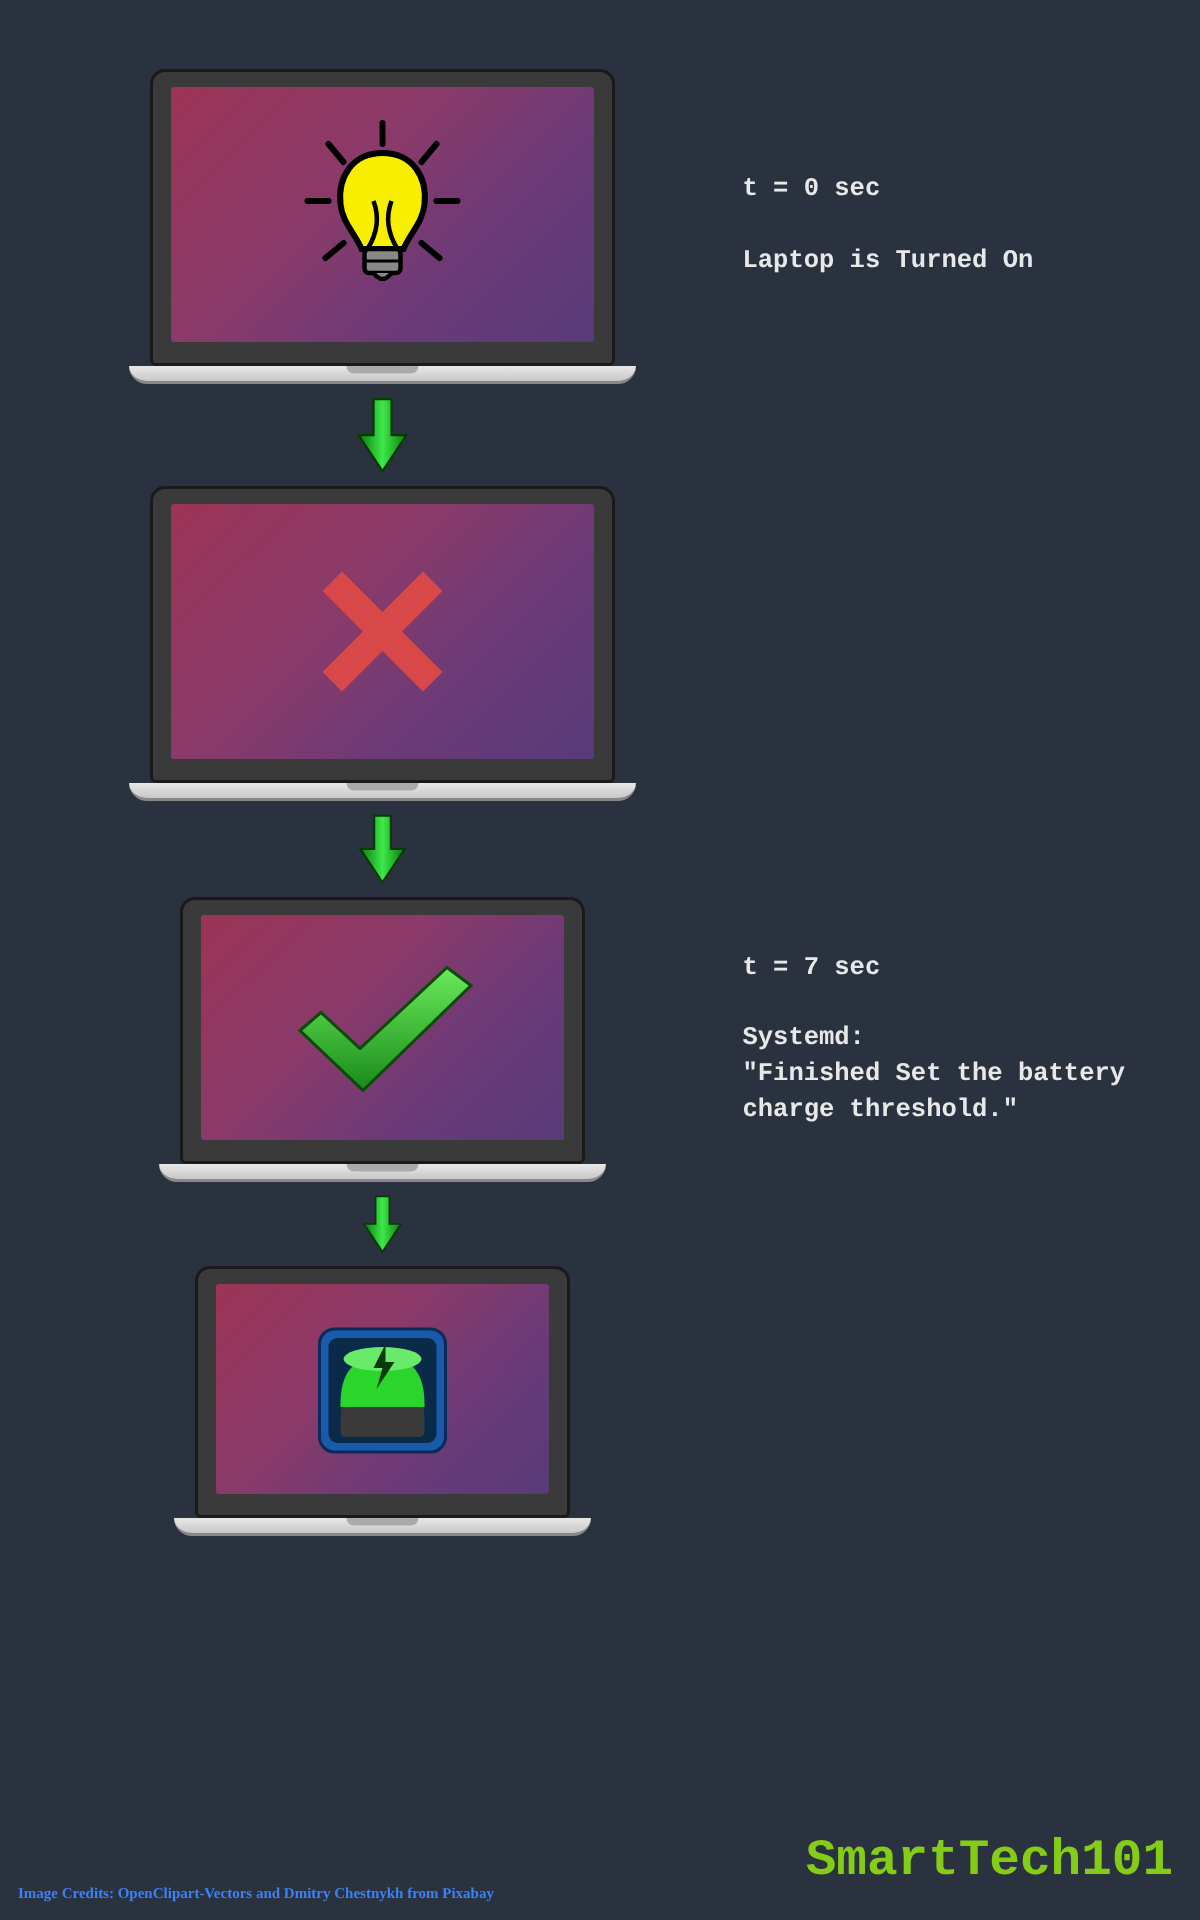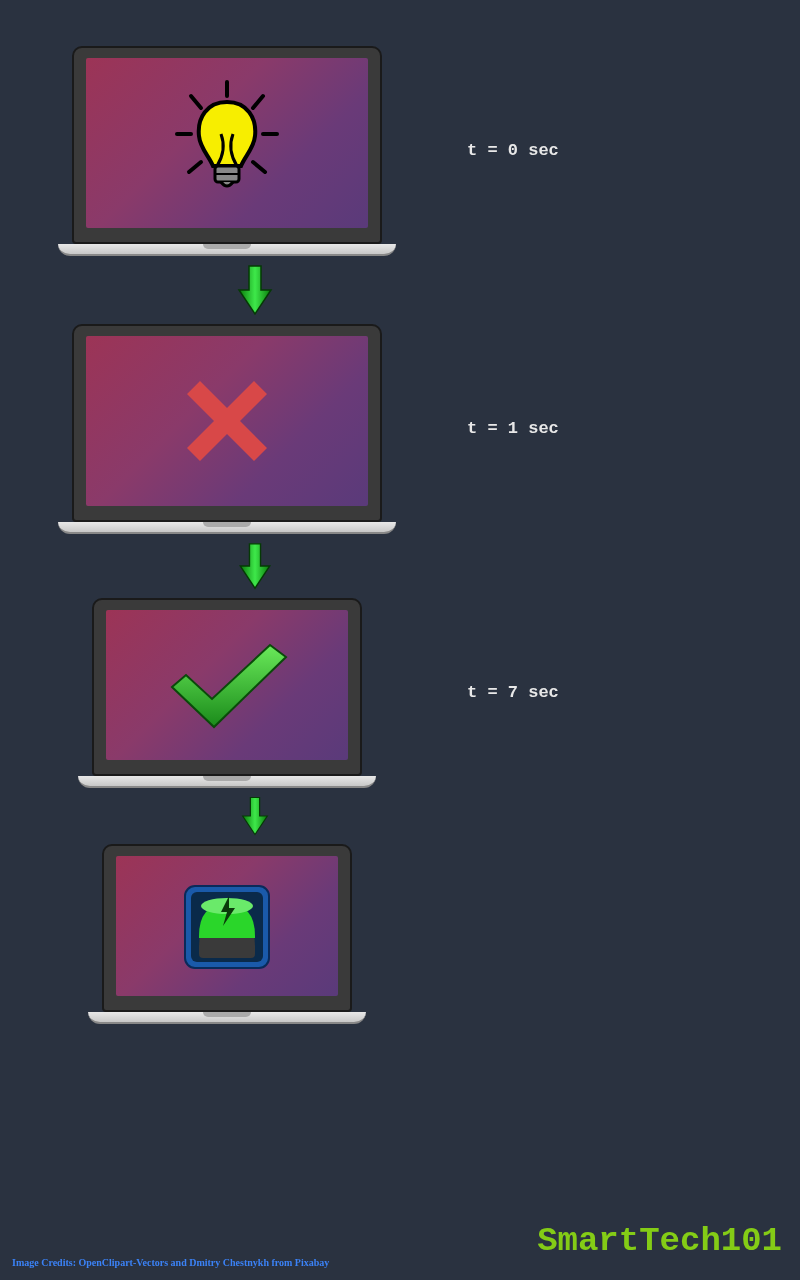--- a/index.html
+++ b/index.html
@@ -8,21 +8,21 @@
     width: 800px;
     height: 1280px;
     font-family: 'Courier New', monospace;
     color: #e8e8e8;
     position: relative;
     overflow: hidden;
   }
   .row {
     display: flex;
     align-items: center;
-    padding-left: 42px;
+    padding-left: 70px;
   }
   .laptop-col { width: 370px; display: flex; justify-content: center; }
   .text-col { flex: 1; padding-left: 55px; font-size: 17px; line-height: 1.4; font-weight: bold; white-space: pre-line; }
   .laptop {
     width: 310px;
     position: relative;
   }
   .laptop.small { width: 270px; }
   .laptop.smaller { width: 250px; }
   .bezel {
@@ -113,20 +113,21 @@
             <line x1="48" y1="96" x2="72" y2="96" stroke="#000" stroke-width="2"></line>
             <path d="M54 104 Q60 112 66 104" fill="#888" stroke="#000" stroke-width="3"></path>
           </svg>
         </div>
       </div>
       <div class="base"></div>
     </div>
   </div>
   <div class="text-col">
     <div>t = 0 sec</div>
+    <div>Laptop is Turned On</div>
   </div>
 </div>
 
 <div class="arrow-wrap">
   <svg width="36" height="52" viewBox="0 0 36 52">
     <defs>
         <linearGradient id="ag1" x1="0" y1="0" x2="1" y2="0">
           <stop offset="0" stop-color="#0a7a0a"></stop>
           <stop offset="0.5" stop-color="#3ee84a"></stop>
           <stop offset="1" stop-color="#0a7a0a"></stop>
@@ -143,21 +144,20 @@
         <div class="screen">
           <svg width="110" height="110" viewBox="0 0 110 110">
             <path d="M15 28 L28 15 L55 42 L82 15 L95 28 L68 55 L95 82 L82 95 L55 68 L28 95 L15 82 L42 55 Z" fill="#d84848"></path>
           </svg>
         </div>
       </div>
       <div class="base"></div>
     </div>
   </div>
   <div class="text-col">
-    <div>t = 1 sec</div>
   </div>
 </div>
 
 <div class="arrow-wrap">
   <svg width="34" height="48" viewBox="0 0 36 52">
     <path d="M12 2 H24 V26 H34 L18 50 L2 26 H12 Z" fill="url(#ag1)" stroke="#053a05" stroke-width="1.5"></path>
   </svg>
 </div>
 
 <div class="row">
@@ -174,20 +174,23 @@
               </defs>
             <path d="M10 52 L24 40 L50 64 L108 10 L124 22 L52 92 Z" fill="url(#cg)" stroke="#0a4a0a" stroke-width="2"></path>
           </svg>
         </div>
       </div>
       <div class="base"></div>
     </div>
   </div>
   <div class="text-col">
     <div>t = 7 sec</div>
+    <div>Systemd:
+"Finished Set the battery
+ charge threshold."</div>
   </div>
 </div>
 
 <div class="arrow-wrap small">
   <svg width="28" height="40" viewBox="0 0 36 52">
     <path d="M12 2 H24 V26 H34 L18 50 L2 26 H12 Z" fill="url(#ag1)" stroke="#053a05" stroke-width="1.5"></path>
   </svg>
 </div>
 
 <div class="row">

